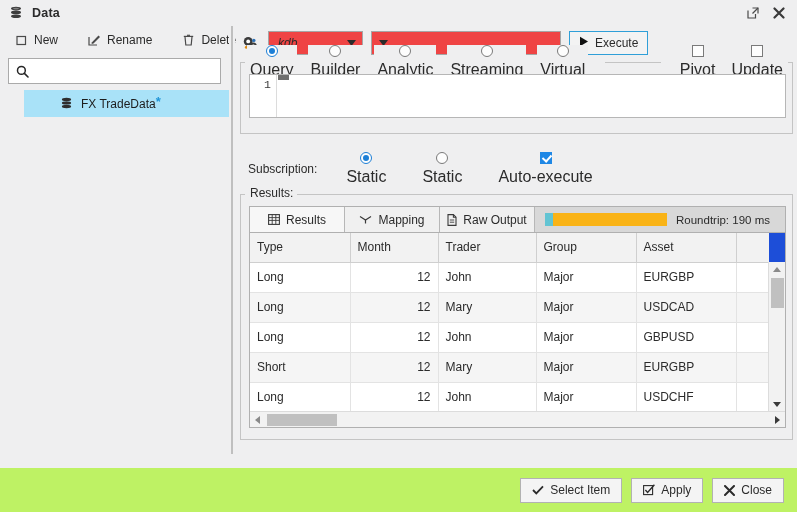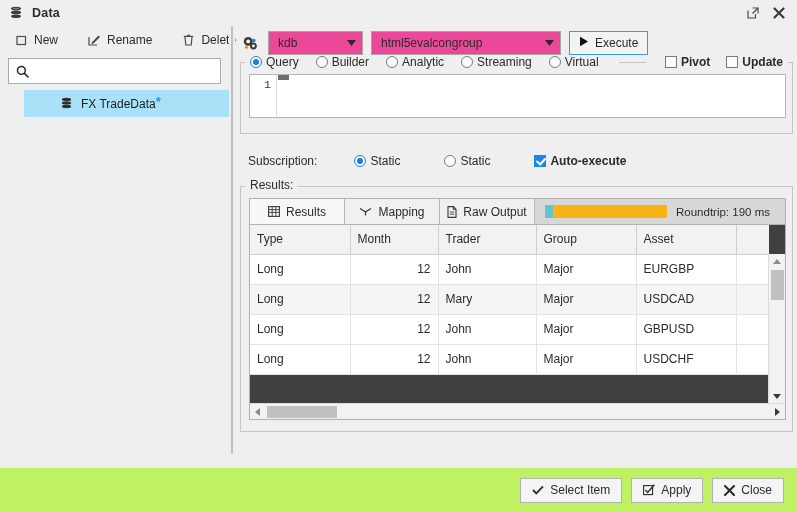--- a/index.html
+++ b/index.html
@@ -161,27 +161,28 @@
     height: 34px;
     padding-left: 4px;
     gap: 8px;
   }
   .gear-box {
     width: 20px; height: 20px;
     display: flex; align-items: center; justify-content: center;
   }
   .combo {
     height: 24px;
-    background: #ec4899;
+    background: #ef4444;
     border: 1px solid #a6a6a6;
     display: flex;
     align-items: center;
     box-sizing: border-box;
     cursor: pointer;
     position: relative;
+    font-style: italic;
   }
   .combo-text {
     padding-left: 9px;
     font-size: 12px;
     color: #2b2b2b;
     flex: 1;
     white-space: nowrap;
     overflow: hidden;
   }
   .combo-arrow {
@@ -236,32 +237,33 @@
     box-sizing: border-box;
     background: transparent;
   }
   .radio-opt, .check-opt {
     display: flex;
     align-items: center;
     gap: 4px;
     cursor: pointer;
     background: #efeff0;
     padding: 0 3px;
-    font-size: 12px;
-    color: #2b2b2b;
+    font-size: 16px;
+    color: #2b2b2b;
+    flex-direction: column;
   }
   .radio-opt { margin-right: 11px; }
   .mode-line {
     flex: 1;
     height: 1px;
     background: #c4c4c4;
     margin: 0 6px;
     min-width: 10px;
   }
-  .check-opt { margin-left: 10px; font-weight: bold; }
+  .check-opt { margin-left: 10px; }
 
   .radio {
     width: 12px; height: 12px;
     border-radius: 50%;
     border: 1px solid #7a7a7a;
     background: #fdfdfd;
     box-sizing: border-box;
     position: relative;
     flex: none;
   }
@@ -341,24 +343,24 @@
     left: 1px; top: 0;
     width: 11px; height: 5px;
     background: #6e6e6e;
   }
 
   
   .sub-row {
     display: flex;
     align-items: center;
     height: 30px;
-    margin: 12px 4px 0 4px;
+    margin: 20px 4px 0 4px;
     padding: 0 8px;
     box-sizing: border-box;
-    gap: 16px;
+    gap: 8px;
   }
   .sub-label {
     font-size: 12px;
     color: #2b2b2b;
     margin-right: 18px;
   }
   .sub-row .radio-opt { margin-right: 22px; background: transparent; }
   .sub-row .check-opt { margin-left: 0; background: transparent; }
   .maxrows-wrap {
     margin-left: auto;
@@ -410,21 +412,21 @@
     left: 56px; right: 4px; top: 0;
     height: 1px;
     background: #c4c4c4;
   }
 
   .grid-frame {
     position: absolute;
     left: 8px; top: 12px;
     width: 537px; height: 222px;
     border: 1px solid #b0b0b0;
-    background: #404040;
+    background: #1d4ed8;
     box-sizing: border-box;
     overflow: hidden;
   }
 
   .tabstrip {
     display: flex;
     align-items: stretch;
     height: 26px;
     background: #d8d8d8;
     border-bottom: 1px solid #b0b0b0;
@@ -700,21 +702,20 @@
     <div class="combo combo-source">
       <span class="combo-text">kdb</span>
       <span class="combo-arrow">
         <svg width="9" height="6" viewBox="0 0 9 6">
             <path d="M0 0 L9 0 L4.5 6 Z" fill="#2b2b2b"></path>
           </svg>
       </span>
     </div>
 
     <div class="combo combo-group">
-      <span class="combo-text">html5evalcongroup</span>
       <span class="combo-arrow">
         <svg width="9" height="6" viewBox="0 0 9 6">
             <path d="M0 0 L9 0 L4.5 6 Z" fill="#2b2b2b"></path>
           </svg>
       </span>
     </div>
 
     <div class="execute-btn">
       <span>
         <svg width="10" height="11" viewBox="0 0 10 11">
@@ -865,20 +866,28 @@
                 <td></td>
               </tr>
               <tr>
                 <td>Long</td>
                 <td class="num">12</td>
                 <td>John</td>
                 <td>Major</td>
                 <td>GBPUSD</td>
                 <td></td>
               </tr>
+              <tr class="alt">
+                <td>Short</td>
+                <td class="num">12</td>
+                <td>Mary</td>
+                <td>Major</td>
+                <td>EURGBP</td>
+                <td></td>
+              </tr>
               <tr>
                 <td>Long</td>
                 <td class="num">12</td>
                 <td>John</td>
                 <td>Major</td>
                 <td>USDCHF</td>
                 <td></td>
               </tr>
             </tbody>
           </table>

